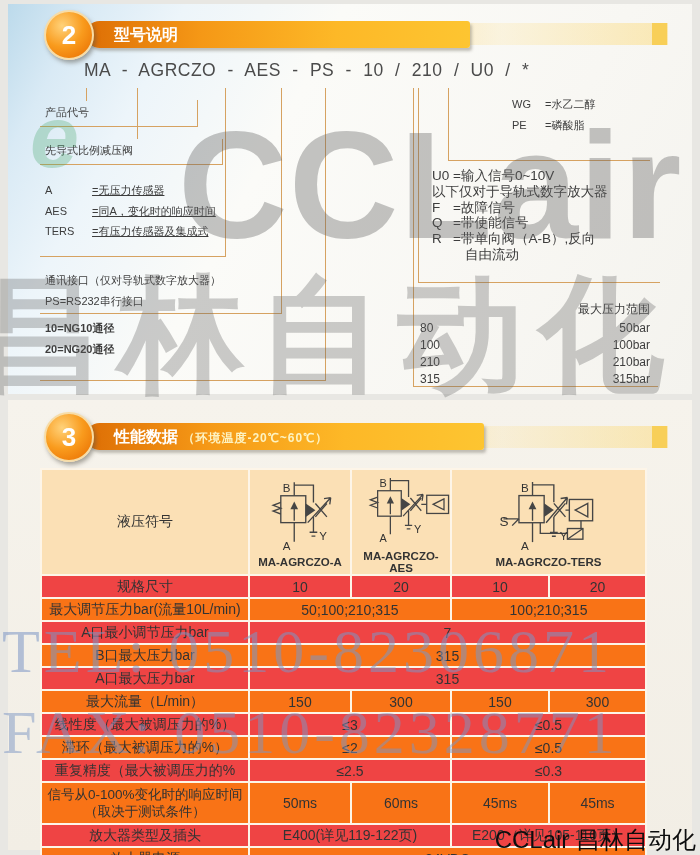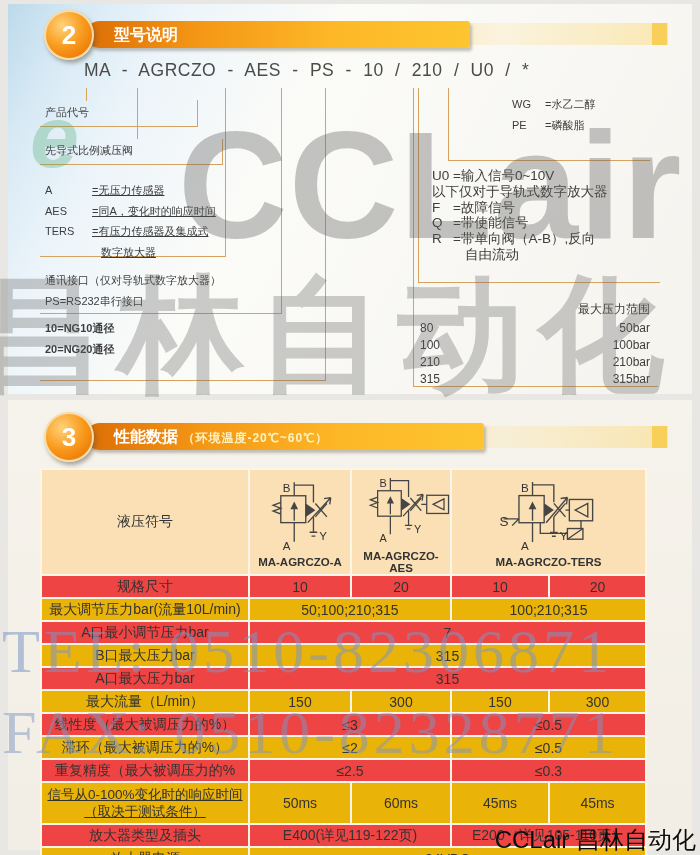--- a/index.html
+++ b/index.html
@@ -45,25 +45,25 @@
   .wm-fax{left:2px;top:697px;font-family:"Liberation Serif",serif;font-size:62px;
     color:rgba(123,150,196,.5);letter-spacing:4px;}
   .wm-e{left:30px;top:86px;font-size:88px;font-weight:bold;font-style:italic;color:rgba(70,165,105,.3);}
   .brand-corner{right:4px;top:824px;font-size:24px;font-weight:normal;color:#0d0d0d;z-index:6;}
   
   table.perf{position:absolute;left:40px;top:468px;width:605px;border-collapse:collapse;
     table-layout:fixed;z-index:2;border:1px solid #dc9e55;}
   table.perf td{border:2px solid #fdf5e8;font-size:14px;color:#333;text-align:center;
     padding:0 2px;overflow:hidden;}
   td.lab{text-align:left;padding-left:8px;font-size:13.5px;}
-  tr.lt td{background:#ef4444;} tr.dk td{background:#eab308;}
+  tr.lt td{background:#ef4444;} tr.dk td{background:#f97316;}
   tr.sym td{background:#fbe0b5;height:98px;vertical-align:middle;}
   tr.std td{height:21px;} tr.dbl td{height:40px;}
   .cap2{font-size:11.5px;font-weight:bold;color:#333;margin-top:1px;}
-  .lab2{font-size:13.5px;display:block;line-height:17px;text-decoration:underline;}
+  .lab2{font-size:13.5px;display:block;line-height:17px;}
   svg text{font-family:"Liberation Sans",sans-serif;}
 </style>
 </head>
 <body>
 
 <div class="abs card-top"></div>
 <div class="abs card-bot"></div>
 
 <div class="abs ball" style="left:44px;top:10px;">
     <span>2</span>
@@ -100,21 +100,20 @@
 <div class="abs ln v" style="left:448px;top:88px;height:72px;"></div>
 <div class="abs ln h" style="left:448px;top:160px;width:202px;"></div>
 
 <div class="abs kv" style="left:45px;top:102px;">产品代号</div>
 <div class="abs kv" style="left:45px;top:140px;text-align:center;">先导式比例减压阀</div>
 
 <div class="abs kv sensor" style="left:45px;top:180px;text-decoration:underline;">
   <div><span class="c">A</span><span>=无压力传感器</span></div>
   <div><span class="c">AES</span><span>=同A，变化时的响应时间</span></div>
   <div><span class="c">TERS</span><span>=有压力传感器及集成式</span></div>
-  <div class="indent1">数字放大器</div>
 </div>
 
 <div class="abs kv" style="left:45px;top:270px;">
   <div>通讯接口（仅对导轨式数字放大器）</div>
   <div>PS=RS232串行接口</div>
 </div>
 
 <div class="abs kv" style="left:45px;top:318px;font-weight:bold;">
   <div>10=NG10通径</div>
   <div>20=NG20通径</div>

